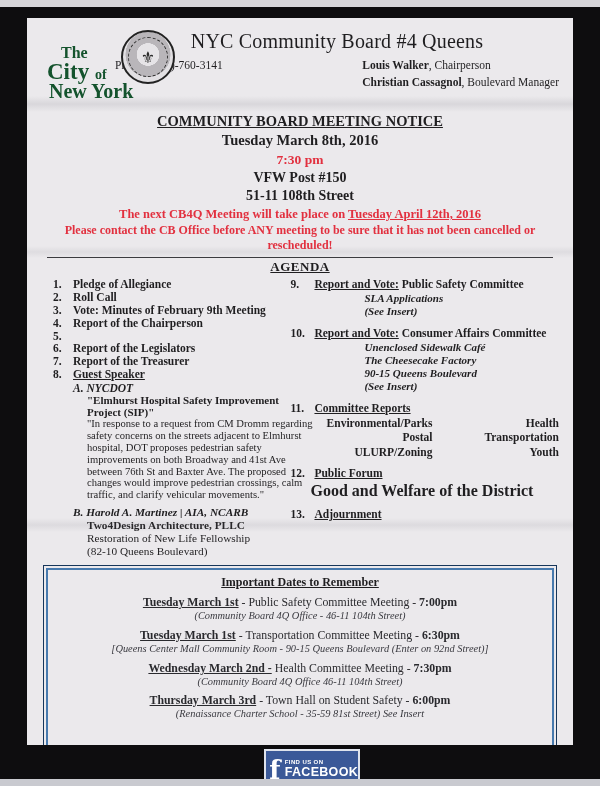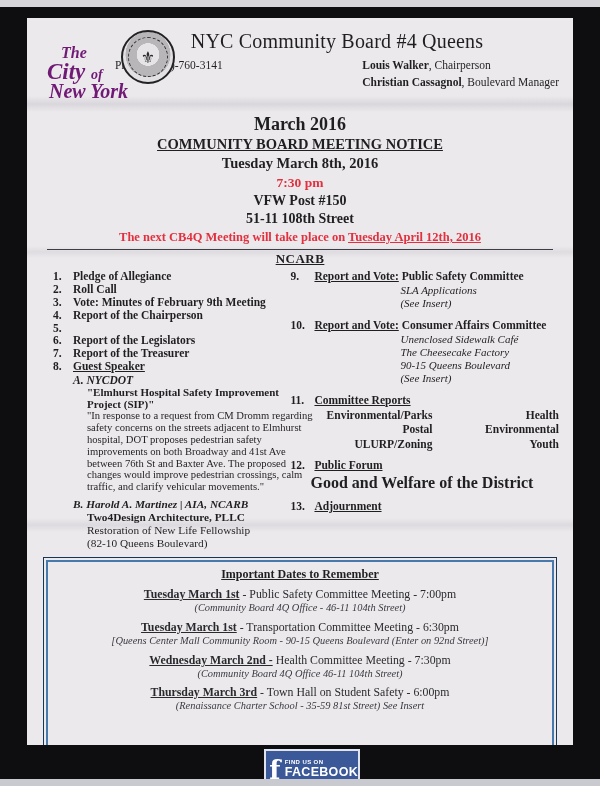--- a/index.html
+++ b/index.html
@@ -15,21 +15,21 @@
     background:linear-gradient(180deg, rgba(120,120,130,0) 0%, rgba(120,120,130,.16) 50%, rgba(120,120,130,0) 100%); }
   .crease.c1 { top:78px; } .crease.c2 { top:228px; height:12px; opacity:.7; } .crease.c3 { top:500px; height:14px; opacity:.8; }
 
   
   .hdr { position:relative; height:82px; }
   .logo { position:absolute; left:6px; top:2px; width:136px; height:82px; }
   .seal { position:absolute; right:8px; top:-2px; width:54px; height:54px; border-radius:50%;
     border:2px solid #222; background:radial-gradient(circle at 50% 45%, #e6e4e7 0 30%, #b9b6ba 31% 60%, #e2e0e3 61%); }
   .seal-inner { position:absolute; left:5px; top:5px; right:5px; bottom:5px; border-radius:50%; border:1px dashed #333;
     display:flex; align-items:center; justify-content:center; font-size:16px; color:#2a2a2a; }
-  .logo-text { position:absolute; left:0; top:14px; font-style:italic; font-weight:bold; color:#701a75; line-height:.92; }
+  .logo-text { position:absolute; left:0; top:14px; font-weight:bold; color:#14532d; line-height:.92; }
   .lt1 { font-size:16px; margin-left:14px; }
   .lt2 { font-size:23px; } .lt2 small { font-size:14px; }
   .lt3 { font-size:20px; margin-left:2px; }
   .hdr-main { margin-left:74px; }
   .org-title { font-size:20px; text-align:center; letter-spacing:.2px; }
   .hdr-cols { display:flex; justify-content:space-between; margin-top:4px; font-size:11.5px; line-height:1.45; }
   .officers b { font-weight:bold; }
 
   
   .cblock { text-align:center; }
@@ -56,33 +56,33 @@
   .spk-proj { font-weight:bold; margin-left:14px; font-size:11px; line-height:1.1; }
   .spk-desc { margin-left:14px; width:232px; font-size:10.6px; line-height:1.12; }
   .spk-b { margin-left:20px; margin-top:5px; font-size:11.3px; line-height:1.15; }
   .spk-b .l1 { font-weight:bold; font-style:italic; }
   .spk-b .l2 { font-weight:bold; margin-left:14px; }
   .spk-b .l3, .spk-b .l4 { margin-left:14px; }
 
   .ritem { display:flex; font-size:11.5px; font-weight:bold; line-height:1.15; margin-bottom:1px; }
   .ritem .num { width:24px; flex:none; text-align:left; }
   .ritem .lbl-u { text-decoration:underline; }
-  .rsub { margin-left:110px; font-style:italic; font-weight:normal; font-size:11px; line-height:1.2; }
+  .rsub { margin-left:74px; font-style:italic; font-weight:bold; font-size:11px; line-height:1.2; }
   .rgap { height:8px; }
   .committee-grid { margin-left:24px; display:grid; grid-template-columns:118px auto; font-size:11.5px; font-weight:bold; line-height:1.25;text-align:right; }
   .pf-sub { margin-left:20px; font-size:16px; font-weight:bold; line-height:1.2; }
 
   
   .box-outer { margin:7px 2px 0 2px; border:1px solid #16355a; padding:2px; }
   .box-inner { border:2px solid #4779ad; padding:5px 4px 4px 4px; text-align:center; min-height:236px; }
   .box-title { font-size:12px; font-weight:bold; text-decoration:underline; margin-bottom:6px; }
   .event { margin-bottom:6.5px; }
   .event-line { font-size:11.8px; line-height:1.12; color:#2a2a2e; }
   .ev-date { font-weight:bold; text-decoration:underline; }
-  .ev-time { font-weight:normal; }
+  .ev-time { font-weight:bold; }
   .ev-loc { font-size:10.4px; font-style:italic; line-height:1.25; color:#3a3a40; }
 
   
   .fb-badge { position:absolute; left:264px; top:749px; width:96px; height:40px; background:#3b5998;
     border:2px solid #dfe3ec; display:flex; align-items:center; padding-left:2px; }
   .fb-f { width:22px; height:28px; color:#fff; font-weight:bold; font-size:26px; font-family:"DejaVu Serif", serif;
     display:flex; align-items:flex-end; justify-content:center; line-height:1; overflow:hidden; }
   .fb-txt { color:#fff; margin-left:3px; line-height:1; }
   .fb-small { font-size:6px; letter-spacing:.4px; font-family:"Liberation Sans", sans-serif; font-weight:bold; }
   .fb-big { font-size:12.5px; font-family:"Liberation Sans", sans-serif; font-weight:bold; letter-spacing:.3px; margin-top:1px; }
@@ -117,31 +117,31 @@
           </div>
           <div class="officers">
             <div><b>Louis Walker</b><span>, Chairperson</span></div>
             <div><b>Christian Cassagnol</b><span>, Boulevard Manager</span></div>
           </div>
         </div>
       </div>
     </div>
 
     <div class="cblock">
-      <div class="month">March 2016</div>
       <div class="notice-title">COMMUNITY BOARD MEETING NOTICE</div>
       <div class="meet-date">Tuesday March 8th, 2016</div>
       <div class="meet-time">7:30 pm</div>
       <div class="venue">VFW Post #150</div>
       <div class="venue">51-11 108th Street</div>
       <div class="red1"><span>The next CB4Q Meeting will take place on </span><span class="udate">Tuesday April 12th, 2016</span></div>
+      <div class="red2">Please contact the CB Office before ANY meeting to be sure that it has not been cancelled or rescheduled!</div>
     </div>
 
     <hr class="rule">
-    <div class="agenda-title">NCARB</div>
+    <div class="agenda-title">AGENDA</div>
 
     <div class="agenda-cols">
 
       <div class="col-l">
         <div class="aitem">
             <span class="num">1.</span>
             <span>Pledge of Allegiance</span>
           </div>
         <div class="aitem">
             <span class="num">2.</span>
@@ -205,21 +205,21 @@
         <div class="rgap"></div>
 
         <div class="ritem">
             <span class="num">11.</span>
             <span class="lbl-u">Committee Reports</span>
           </div>
         <div class="committee-grid">
           <span>Environmental/Parks</span>
           <span>Health</span>
           <span>Postal</span>
-          <span>Environmental</span>
+          <span>Transportation</span>
           <span>ULURP/Zoning</span>
           <span>Youth</span>
         </div>
         <div class="rgap"></div>
 
         <div class="ritem">
             <span class="num">12.</span>
             <span class="lbl-u">Public Forum</span>
           </div>
         <div class="pf-sub">Good and Welfare of the District</div>

